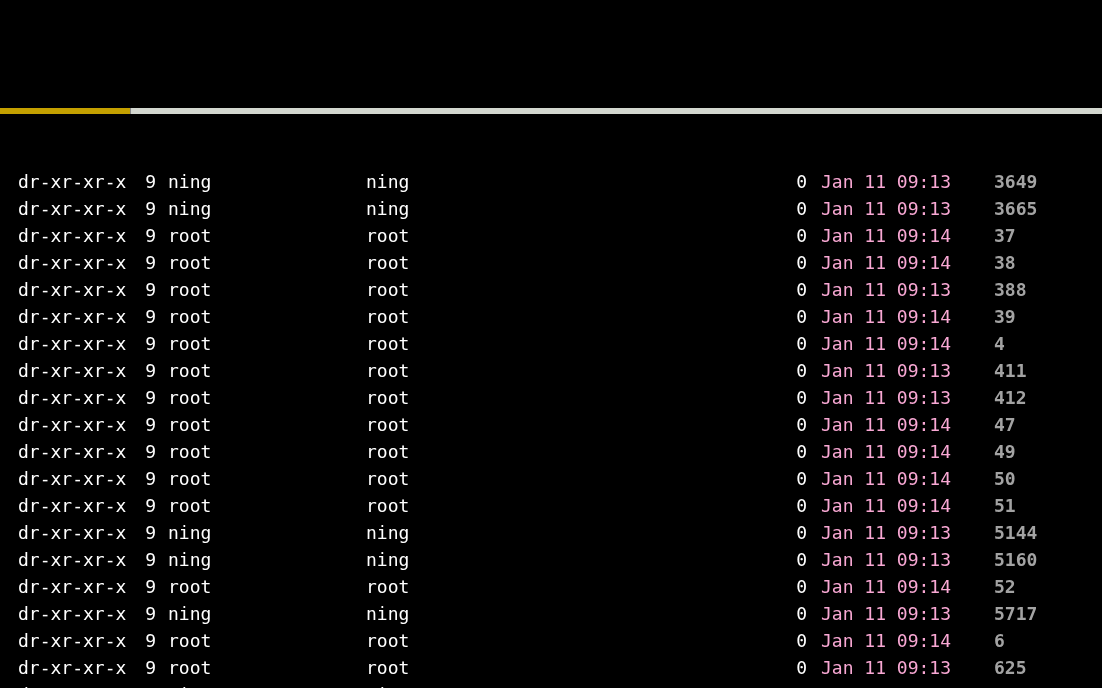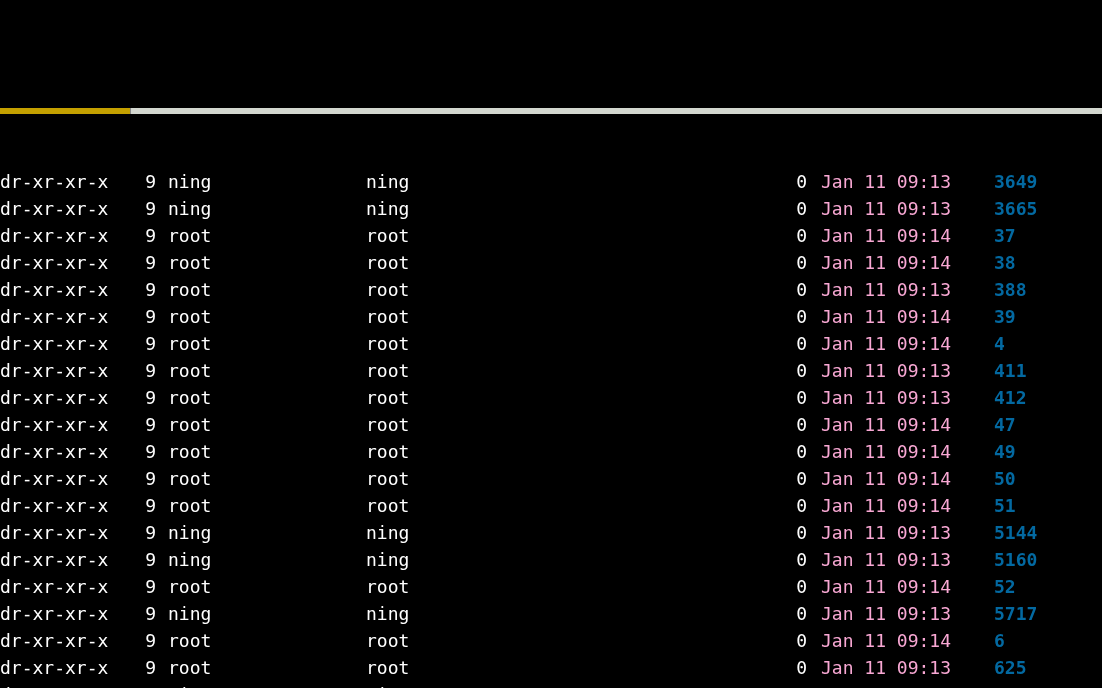--- a/index.html
+++ b/index.html
@@ -34,21 +34,21 @@
     .terminal {
       padding: 0;
     }
     .row {
       display: flex;
       height: 27px;
     }
     .perms {
       width: 119px;
       color: #ffffff;
-      padding-left: 0;
+      padding-left: 18px;
     }
     .links {
       width: 37px;
       color: #ffffff;
       text-align: right;
     }
     .owner {
       width: 210px;
       color: #ffffff;
       padding-left: 12px;
@@ -61,21 +61,21 @@
       width: 23px;
       color: #ffffff;
       text-align: right;
     }
     .date {
       width: 175px;
       color: #f9a8d4;
       padding-left: 14px;
     }
     .name {
-      color: #0369a1;
+      color: #a3a3a3;
       font-weight: bold;
       padding-left: 12px;
     }
   </style>
 </head>
 <body>
 
 
 
 <div class="top-bar">

